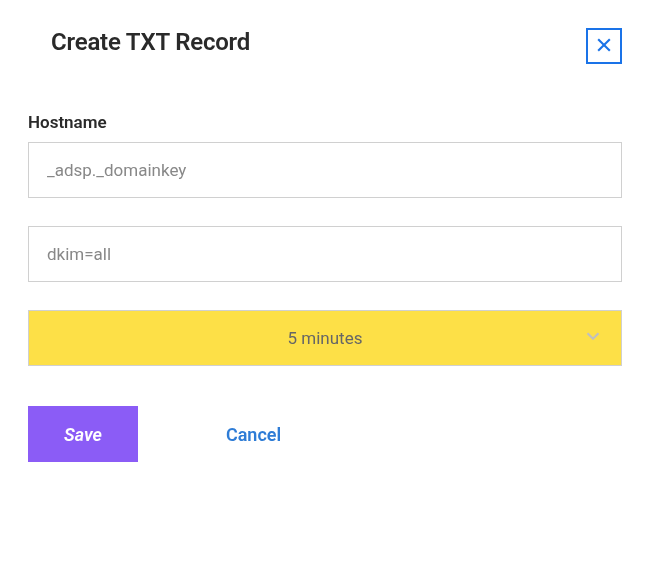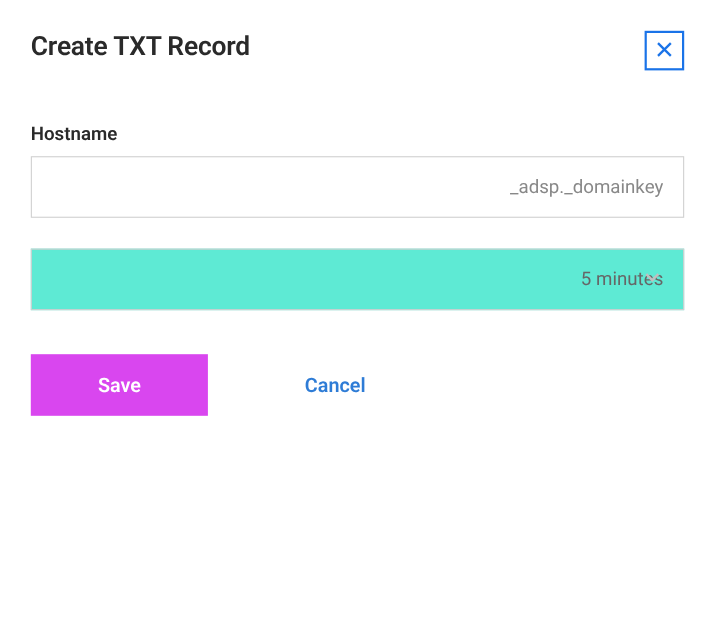--- a/index.html
+++ b/index.html
@@ -13,20 +13,21 @@
       width: 650px;
       height: 583px;
       padding: 28px 28px 28px 28px;
       color: #333;
     }
     .header {
       display: flex;
       justify-content: space-between;
       align-items: flex-start;
       margin-bottom: 48px;
+      margin-left: 23px;
     }
     .title {
       font-size: 24px;
       font-weight: 600;
       color: #2a2a2a;
       letter-spacing: -0.2px;
     }
     .close-btn {
       width: 36px;
       height: 36px;
@@ -57,40 +58,39 @@
     .text-input {
       width: 100%;
       height: 56px;
       border: 1px solid #d0d0d0;
       background: #fff;
       padding: 6px 18px;
       font-size: 17px;
       color: #888;
       font-family: inherit;
       outline: none;
-      text-align: right;
     }
     .select-wrap {
       position: relative;
       width: 100%;
     }
     .select-input {
       width: 100%;
       height: 56px;
       border: 1px solid #d0d0d0;
-      background: #5eead4;
+      background: #fde047;
       padding: 0 18px;
       font-size: 17px;
       color: #666;
       font-family: inherit;
       outline: none;
       appearance: none;
       -webkit-appearance: none;
       cursor: pointer;
-      text-align: right;
+      text-align: center;
     }
     .select-chevron {
       position: absolute;
       right: 18px;
       top: 50%;
       transform: translateY(-50%);
       pointer-events: none;
     }
     .select-chevron svg {
       width: 22px;
@@ -99,29 +99,30 @@
       stroke-width: 2.5;
       fill: none;
     }
     .actions {
       display: flex;
       align-items: center;
       gap: 44px;
       margin-top: 40px;
     }
     .save-btn {
-      background: #d946ef;
+      background: #8b5cf6;
       color: #fff;
       border: none;
       height: 56px;
-      padding: 0 61px;
+      padding: 0 36px;
       font-size: 18px;
       font-weight: 600;
       cursor: pointer;
       font-family: inherit;
+      font-style: italic;
     }
     .cancel-btn {
       background: none;
       border: none;
       color: #2e7cd6;
       font-size: 18px;
       font-weight: 600;
       cursor: pointer;
       font-family: inherit;
       padding: 0;
@@ -142,20 +143,21 @@
     </span>
   </button>
 </div>
 
 <div class="field-group">
   <label class="field-label">Hostname</label>
   <input type="text" class="text-input" value="_adsp._domainkey" style="">
 </div>
 
 <div class="field-group">
+  <input type="text" class="text-input" value="dkim=all" style="">
 </div>
 
 <div class="field-group">
   <div class="select-wrap">
     <button type="button" class="select-input">5 minutes</button>
     <span class="select-chevron">
       <svg viewBox="0 0 24 24">
         <polyline points="6 9 12 15 18 9"></polyline>
       </svg>
     </span>

